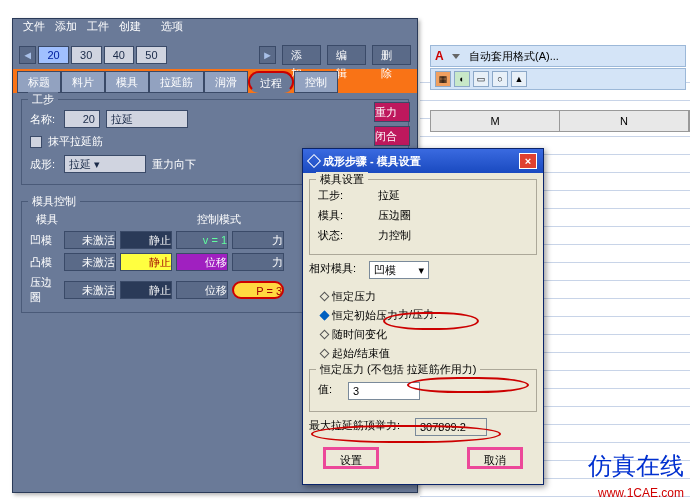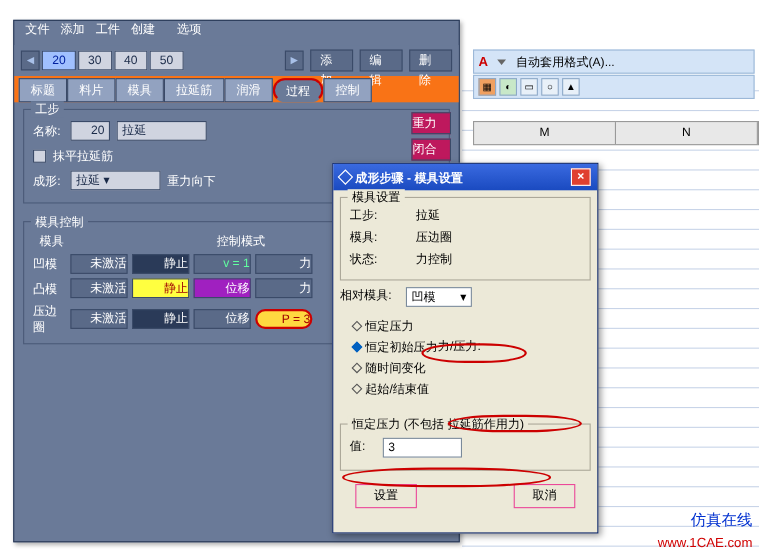--- a/index.html
+++ b/index.html
@@ -57,23 +57,23 @@
 .dlg-row{display:flex;align-items:flex-start;margin-bottom:5px}
 .dlg-row .l{width:60px;color:#000}
 .dlg-row .v{color:#000}
 .dlg-select{width:60px;height:18px;border:1px solid #7a8a9a;background:#fff;padding:0 4px;display:flex;align-items:center;justify-content:space-between}
 .diamond{width:7px;height:7px;border:1px solid #555;transform:rotate(45deg);display:inline-block;margin-right:4px}
 .diamond.sel{background:#0060c0;border-color:#0060c0}
 .radioline{display:flex;align-items:center;margin:4px 0 4px 12px}
 .dlg-input{width:72px;height:18px;border:1px solid #7a8a9a;background:#fff;padding:0 4px}
 .dlg-input.ro{background:#ece9d8}
 .dlg-btns{display:flex;justify-content:space-between;padding:6px 14px 0}
-.dlg-btn{width:56px;height:22px;border:1px solid #ec4899;background:#ece9d8;text-align:center;line-height:20px}
+.dlg-btn{width:56px;height:22px;border:3px solid #ec4899;background:#ece9d8;text-align:center;line-height:20px}
 .oval{position:absolute;border:2px solid #c00;border-radius:50%/60%}
-.watermark{position:absolute;right:6px;bottom:20px;color:#0030d0;font-family:Liberation Sans, sans-serif;font-size:14px}
+.watermark{position:absolute;right:6px;bottom:20px;color:#0030d0;font-family:Liberation Sans, sans-serif;font-size:24px}
 .url{position:absolute;right:6px;bottom:2px;color:#d00000;font-size:12px;font-weight:normal}
 </style>
 </head>
 <body>
 
 <div class="spreadsheet-bg">
   <div class="spreadsheet-rows">
     <div></div>
       <div></div>
       <div></div>
@@ -248,31 +248,35 @@
           </div>
         <div class="radioline">
             <span class="diamond"></span>
             <span>起始/结束值</span>
           </div>
       </div>
       <div style="width:56px;padding-top:22px">力/压力:</div>
     </div>
     <div class="oval" style="top:163px;left:80px;width:96px;height:18px"></div>
 
-    <div class="dlg-group" style="margin-top:20px">
+    <div class="dlg-group" style="margin-top:4px">
       <div class="dlg-group-title">
         <span>恒定压力 (</span><span class="blue">不包括</span><span> 拉延筋作用力)</span>
       </div>
       <div class="dlg-row" style="margin-top:4px">
         <div class="l" style="width:30px">值:</div>
         <input class="dlg-input" value="3" style="">
       </div>
     </div>
     <div class="oval" style="top:228px;left:104px;width:122px;height:16px"></div>
 
+    <div class="dlg-row" style="margin-top:6px">
+      <div class="l" style="width:106px">最大拉延筋顶举力:</div>
+      <input class="dlg-input ro" readonly="" value="307899.2" style="">
+    </div>
     <div class="oval" style="top:276px;left:8px;width:190px;height:18px"></div>
 
     <div class="dlg-btns">
       <div class="dlg-btn">设置</div>
       <div class="dlg-btn">取消</div>
     </div>
   </div>
 </div>
 
 <div class="watermark">仿真在线</div>

